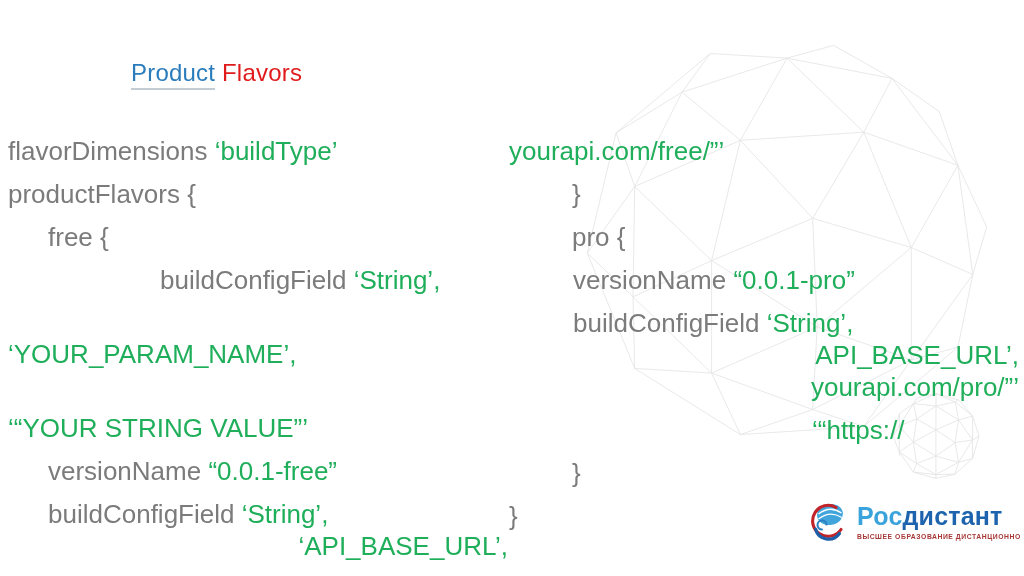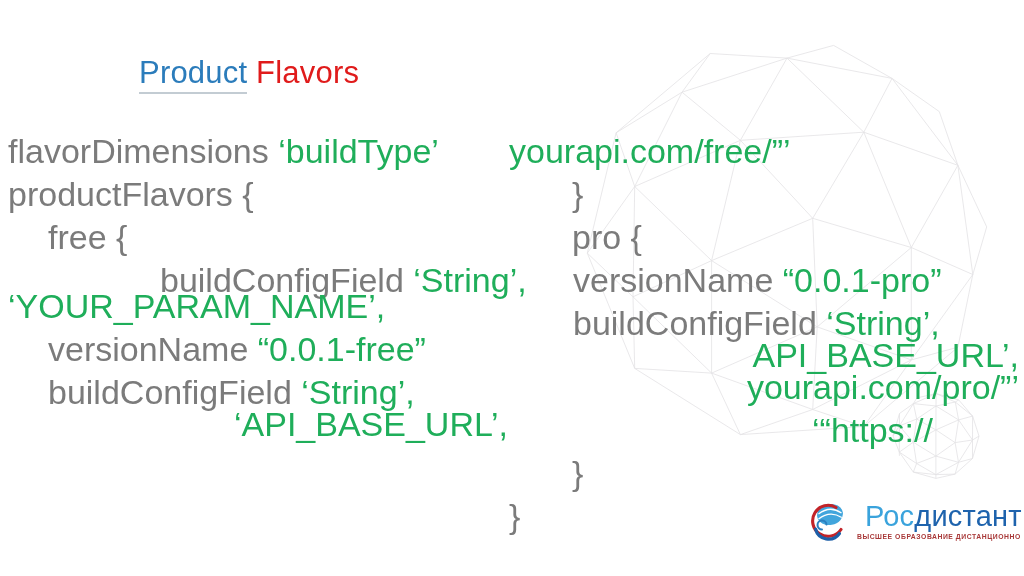--- a/index.html
+++ b/index.html
@@ -6,66 +6,67 @@
   body{
     width:1024px;height:576px;position:relative;overflow:hidden;
     background:#ffffff;font-family:"Liberation Sans",sans-serif;
     -webkit-font-smoothing:antialiased;
   }
   
   #spheres{position:absolute;left:0;top:0;width:1024px;height:576px;z-index:0;}
   #spheres path{fill:none;stroke:#e3e2e5;stroke-width:1;stroke-opacity:.8;}
 
   
-  .title{position:absolute;left:139px;top:56px;font-size:31px;line-height:34px;z-index:2;letter-spacing:.2px;}
+  .title{position:absolute;left:131px;top:56px;font-size:24px;line-height:34px;z-index:2;letter-spacing:.2px;}
   .t-blue{color:#2b7cbb;border-bottom:2px solid #c3ccd3;padding-bottom:2px;}
   .t-red{color:#e01b1b;}
 
   
-  .code-col{position:absolute;top:138px;z-index:1;font-size:34px;}
+  .code-col{position:absolute;top:138px;z-index:1;font-size:26px;}
   .col-left{left:8px;width:500px;}
   .col-right{left:509px;width:510px;}
   .code-line{line-height:26px;height:26px;white-space:pre;}
   .gap-first{margin-top:0;}
   .gap-normal{margin-top:17px;}
   .gap-tight{margin-top:6px;text-align:right;}
-  .gap-wide{}
+  .gap-wide{margin-top:48px;}
   .col-left .ind-1{margin-left:40px;}
   .col-left .ind-2{margin-left:152px;}
   .col-right .ind-1{margin-left:63px;}
   .col-right .ind-2{margin-left:64px;}
   .col-right .ind-3{margin-left:303px;}
   span.code{color:#7b7b7b;}
   span.string{color:#1fae5a;}
 
   
   .logo{position:absolute;left:806px;top:500px;z-index:2;display:flex;align-items:flex-start;}
   .logo-globe{width:44px;height:44px;margin-right:7px;}
   .logo-text{display:flex;flex-direction:column;margin-top:3px;}
-  .brand{font-size:29px;line-height:26px;font-weight:normal;letter-spacing:.2px;margin-left:8px;}
+  .brand{font-size:25px;line-height:26px;font-weight:bold;letter-spacing:.2px;}
   .brand .b1{color:#3aa3dc;}
   .brand .b2{color:#1e63ad;}
   .tagline{font-size:6.8px;line-height:9px;font-weight:bold;color:#a83838;letter-spacing:.55px;margin-top:3px;white-space:nowrap;}
 </style>
 </head>
 <body>
 
 <svg id="spheres" xmlns="http://www.w3.org/2000/svg" viewBox="0 0 1024 576">
     <path d="M682.0 92.2L634.7 186.5M634.7 186.5L740.4 140.3M740.4 140.3L682.0 92.2M634.7 186.5L633.0 296.8M633.0 296.8L711.6 260.6M711.6 260.6L634.7 186.5M740.4 140.3L711.6 260.6M711.6 260.6L812.7 218.3M812.7 218.3L740.4 140.3M740.4 140.3L787.0 58.1M787.0 58.1L682.0 92.2M812.7 218.3L863.8 132.2M863.8 132.2L740.4 140.3M787.0 58.1L863.8 132.2M863.8 132.2L892.0 78.4M892.0 78.4L787.0 58.1M787.0 58.1L710.2 53.5M710.2 53.5L682.0 92.2M892.0 78.4L833.6 45.4M833.6 45.4L787.0 58.1M710.2 53.5L616.1 132.8M616.1 132.8L682.0 92.2M616.1 132.8L634.7 186.5M587.3 253.1L616.1 132.8M634.7 186.5L587.3 253.1M587.3 253.1L633.0 296.8M863.8 132.2L957.9 165.3M957.9 165.3L892.0 78.4M812.7 218.3L911.3 247.5M911.3 247.5L863.8 132.2M957.9 165.3L911.3 247.5M911.3 247.5L972.8 274.5M972.8 274.5L957.9 165.3M711.6 260.6L817.2 326.9M817.2 326.9L812.7 218.3M633.0 296.8L711.6 373.1M711.6 373.1L711.6 260.6M817.2 326.9L711.6 373.1M711.6 373.1L812.7 409.5M812.7 409.5L817.2 326.9M587.3 253.1L634.7 368.4M634.7 368.4L633.0 296.8M892.0 78.4L939.3 111.6M957.9 347.2L863.8 426.5M957.9 347.2L972.8 274.5M972.8 274.5L911.3 359.9M911.3 359.9L957.9 347.2M863.8 426.5L911.3 359.9M911.3 359.9L812.7 409.5M812.7 409.5L863.8 426.5M812.7 409.5L740.4 434.6M740.4 434.6L863.8 426.5M986.7 226.9L972.8 274.5M911.3 359.9L817.2 326.9M911.3 247.5L911.3 359.9M817.2 326.9L911.3 247.5M740.4 434.6L634.7 368.4M711.6 373.1L740.4 434.6M634.7 368.4L711.6 373.1M986.7 226.9L957.9 165.3M957.9 165.3L939.3 111.6"></path>
     <path d="M916.7 419.0L913.3 442.2M913.3 442.2L935.9 429.9M935.9 429.9L916.7 419.0M913.3 442.2L916.6 463.5M916.6 463.5L935.9 456.1M935.9 456.1L913.3 442.2M935.9 429.9L935.9 456.1M935.9 456.1L955.1 442.6M955.1 442.6L935.9 429.9M935.9 429.9L936.0 406.0M936.0 406.0L916.7 419.0M955.1 442.6L958.6 419.9M958.6 419.9L935.9 429.9M936.0 406.0L958.6 419.9M958.6 419.9L955.3 402.0M955.3 402.0L936.0 406.0M936.0 406.0L913.4 403.6M913.4 403.6L916.7 419.0M955.3 402.0L936.1 393.6M936.1 393.6L936.0 406.0M913.4 403.6L936.1 393.6M936.1 393.6L916.9 397.9M916.9 397.9L913.4 403.6M913.4 403.6L899.4 425.9M899.4 425.9L916.7 419.0M899.5 413.5L913.4 403.6M899.4 425.9L899.5 413.5M899.5 413.5L893.0 435.9M893.0 435.9L899.4 425.9M899.4 425.9L913.3 442.2M893.0 435.9L899.3 452.1M899.3 452.1L899.4 425.9M913.3 442.2L899.3 452.1M899.3 452.1L916.6 463.5M958.6 419.9L972.6 416.1M972.6 416.1L955.3 402.0M955.1 442.6L972.5 440.0M972.5 440.0L958.6 419.9M972.6 416.1L972.5 440.0M972.5 440.0L979.0 436.1M979.0 436.1L972.6 416.1M935.9 456.1L958.5 462.3M958.5 462.3L955.1 442.6M916.6 463.5L935.9 474.6M935.9 474.6L935.9 456.1M958.5 462.3L935.9 474.6M935.9 474.6L955.1 474.1M955.1 474.1L958.5 462.3M899.3 452.1L913.3 472.1M913.3 472.1L916.6 463.5M899.4 455.9L899.3 452.1M955.3 402.0L958.7 399.9M958.7 399.9L936.1 393.6M979.0 436.1L972.5 458.5M972.5 458.5L955.1 474.1M955.1 474.1L935.9 478.4M972.5 458.5L958.5 462.3M972.5 440.0L972.5 458.5M958.5 462.3L972.5 440.0M935.9 478.4L913.3 472.1M935.9 474.6L935.9 478.4M913.3 472.1L935.9 474.6M972.6 416.1L958.7 399.9"></path>
   </svg>
 
 <div class="title"><span class="t-blue">Product</span><span> </span><span class="t-red">Flavors</span></div>
 
 <div class="code-col col-left">
     <div class="code-line ind-0 gap-first"><span class="code">flavorDimensions </span><span class="string">‘buildType’</span></div>
     <div class="code-line ind-0 gap-normal"><span class="code">productFlavors {</span></div>
     <div class="code-line ind-1 gap-normal"><span class="code">free {</span></div>
     <div class="code-line ind-2 gap-normal"><span class="code">buildConfigField </span><span class="string">‘String’,</span></div>
     <div class="code-line ind-0 gap-wide"><span class="string">‘YOUR_PARAM_NAME’,</span></div>
+    <div class="code-line ind-0 gap-wide"><span class="string">‘“YOUR STRING VALUE”’</span></div>
     <div class="code-line ind-1 gap-normal"><span class="code">versionName </span><span class="string">“0.0.1-free”</span></div>
     <div class="code-line ind-1 gap-normal"><span class="code">buildConfigField </span><span class="string">‘String’,</span></div>
     <div class="code-line ind-0 gap-tight"><span class="string">‘API_BASE_URL’,</span></div>
   </div>
 <div class="code-col col-right">
     <div class="code-line ind-0 gap-first"><span class="string">yourapi.com/free/”’</span></div>
     <div class="code-line ind-1 gap-normal"><span class="code">}</span></div>
     <div class="code-line ind-1 gap-normal"><span class="code">pro {</span></div>
     <div class="code-line ind-2 gap-normal"><span class="code">versionName </span><span class="string">“0.0.1-pro”</span></div>
     <div class="code-line ind-2 gap-normal"><span class="code">buildConfigField </span><span class="string">‘String’,</span></div>

